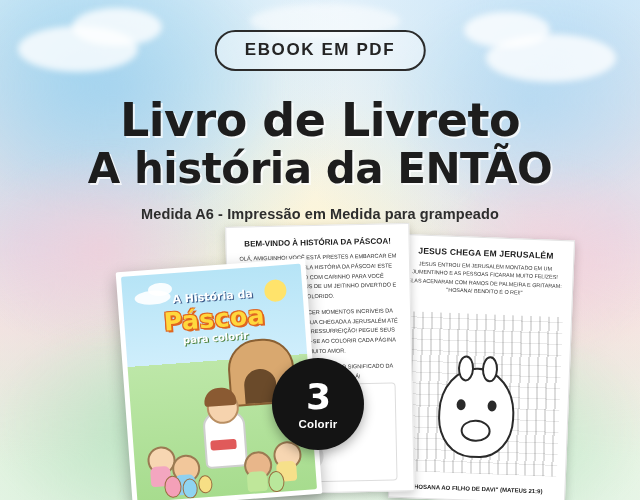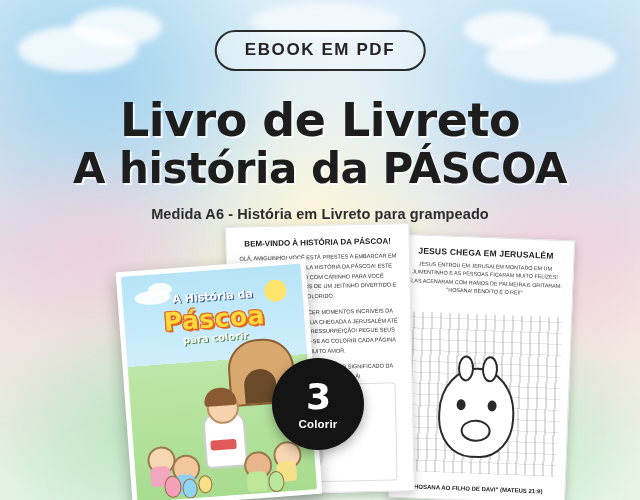--- a/index.html
+++ b/index.html
@@ -496,22 +496,22 @@
   <div class="cloud c3"></div>
   <div class="cloud c4"></div>
   <div class="cloud c5"></div>
 
   <div class="badge">
     <div class="badge-text">EBOOK EM PDF</div>
   </div>
 
   <div class="headline">
     <div class="title-1">Livro de Livreto</div>
-    <div class="title-2">A história da PÁSCOA</div>
-    <div class="subtitle">Medida A6 - História em Livreto para grampeado</div>
+    <div class="title-2">A história da ENTÃO</div>
+    <div class="subtitle">Medida A6 - Impressão em Medida para grampeado</div>
   </div>
 
   <div class="pages">
 
     <div class="page page-right">
       <div class="ptitle page-text">JESUS CHEGA EM JERUSALÉM</div>
       <div class="pbody page-text">JESUS ENTROU EM JERUSALÉM MONTADO EM UM JUMENTINHO E AS PESSOAS FICARAM MUITO FELIZES! ELAS ACENARAM COM RAMOS DE PALMEIRA E GRITARAM: "HOSANA! BENDITO É O REI!"</div>
       <div class="crowd"></div>
       <div class="donkey">
         <div class="donkey-eye-l"></div>

